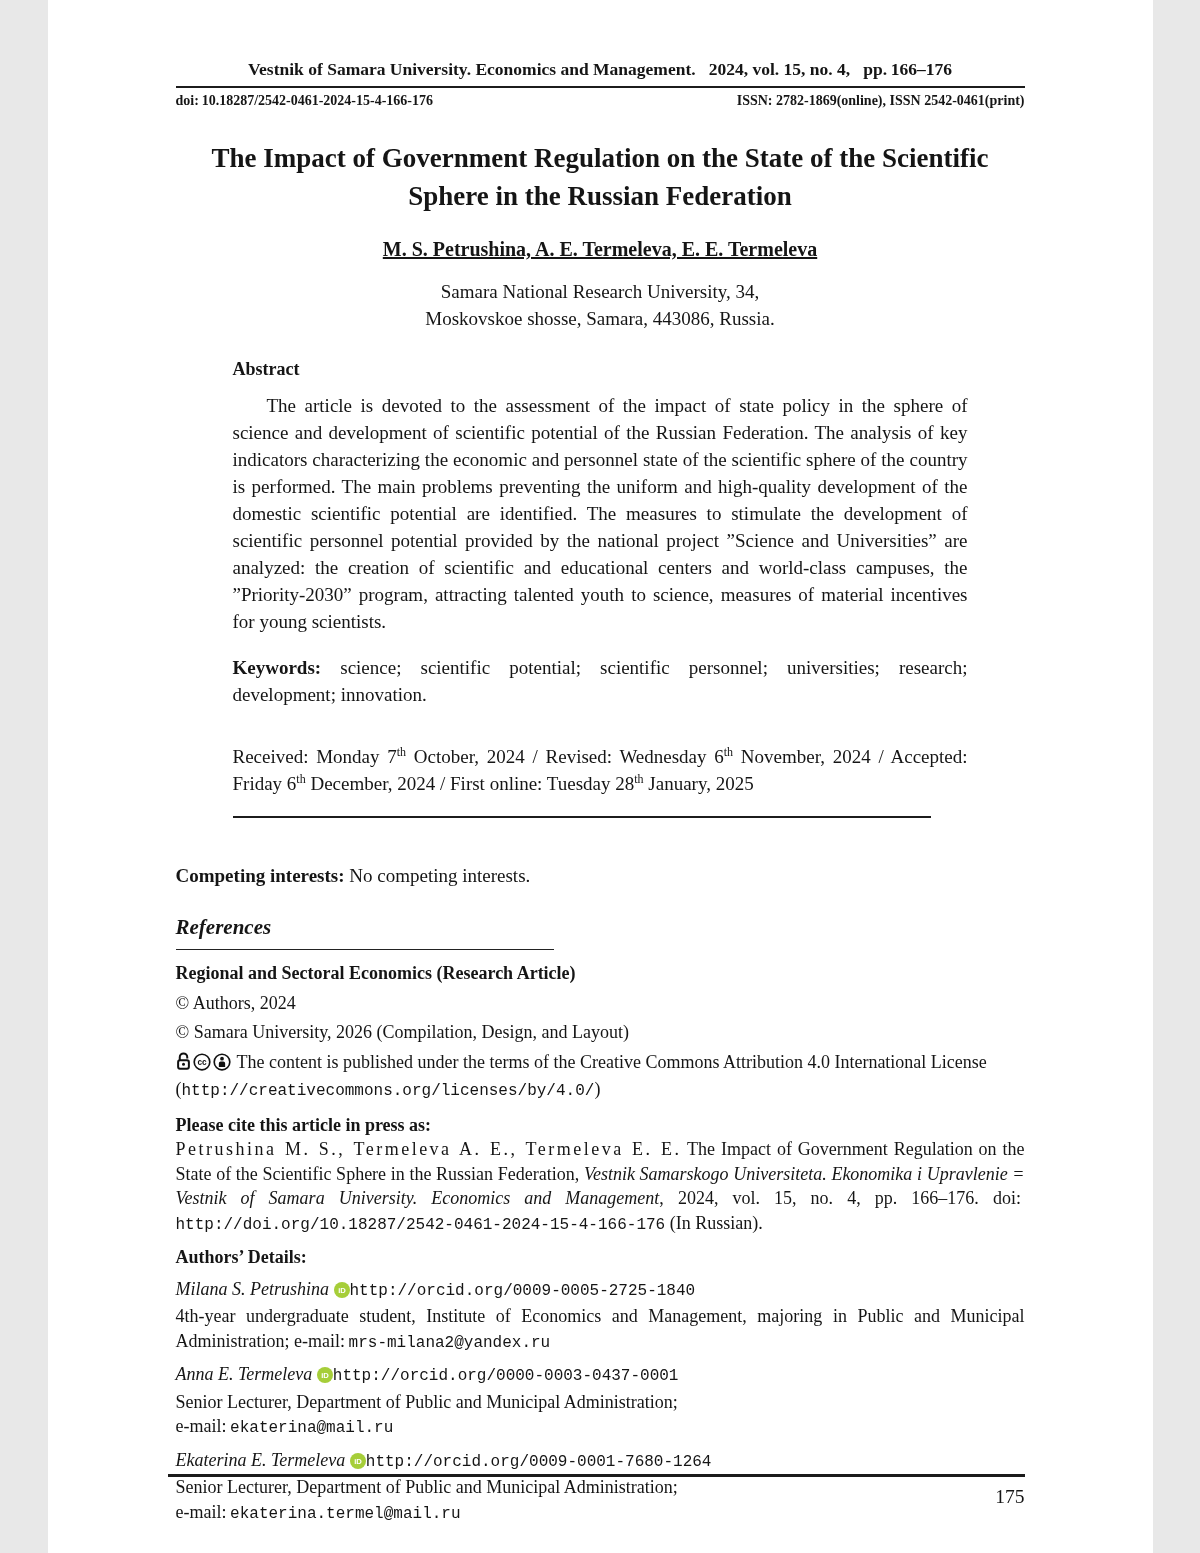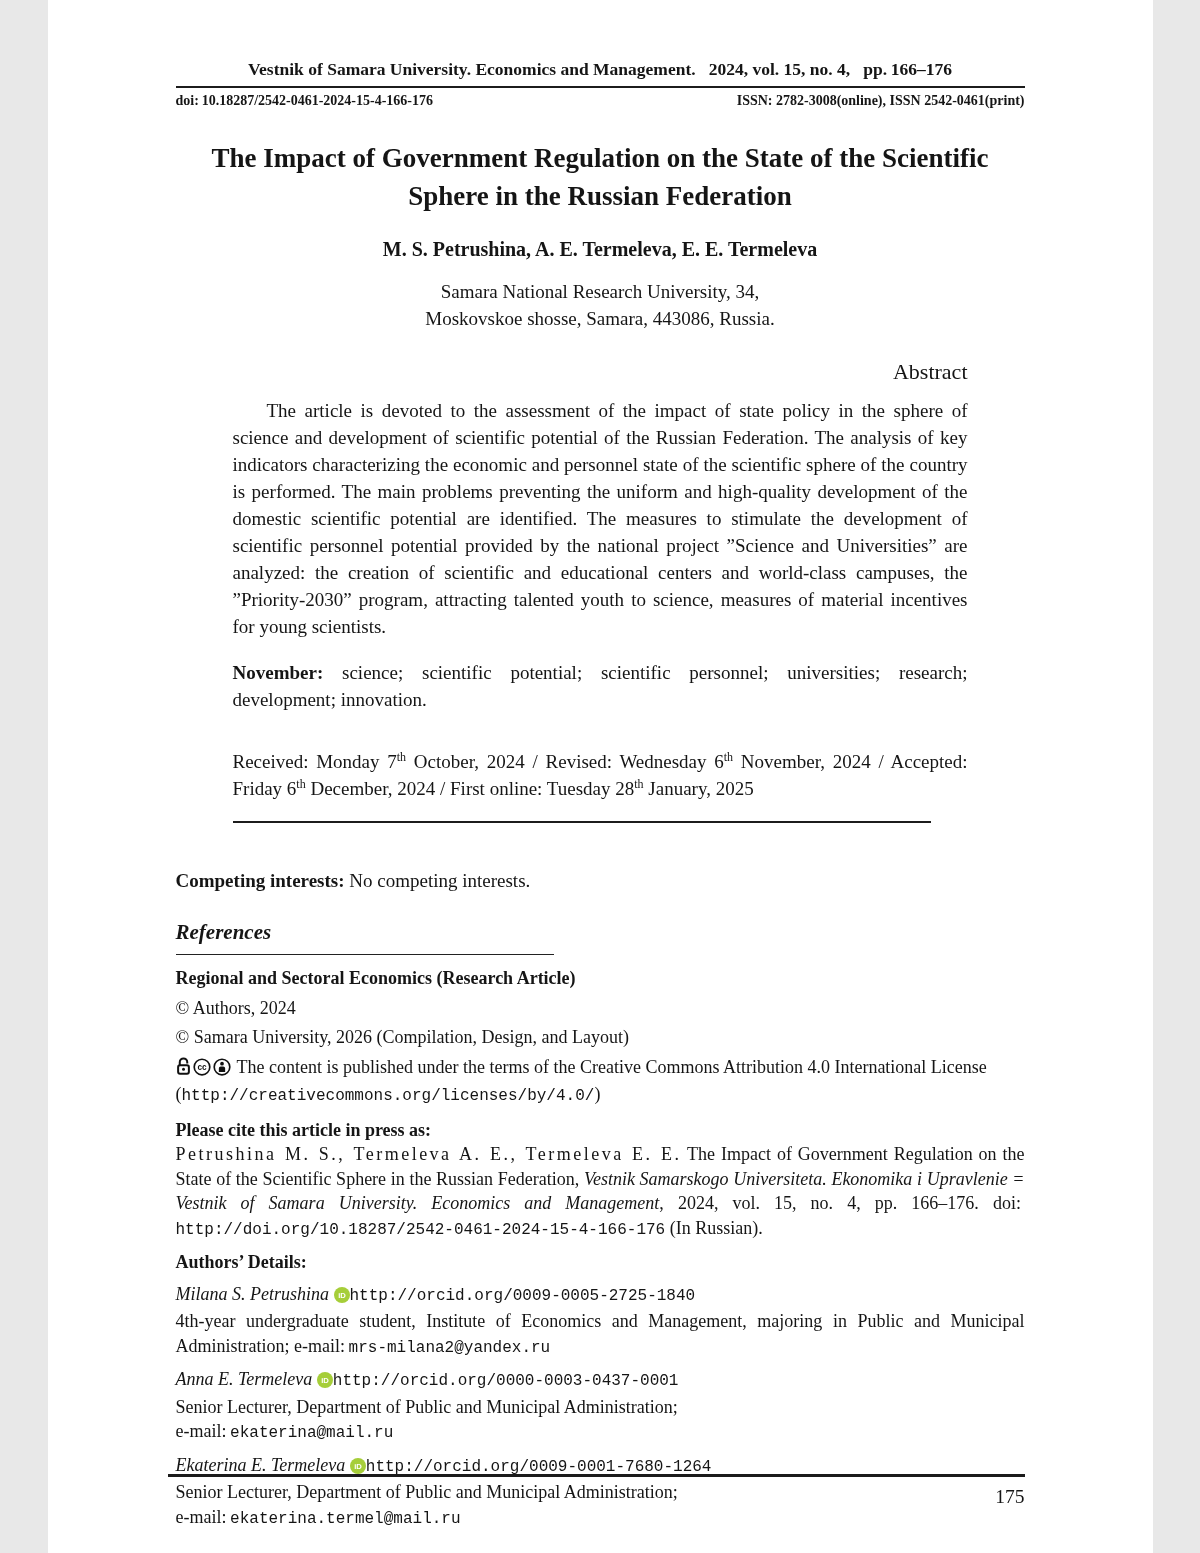--- a/index.html
+++ b/index.html
@@ -14,26 +14,26 @@
   }
   .content { padding:58px 128px 0 128px; }
 
   
   .journal-line { text-align:center; font-weight:bold; font-size:17.5px; line-height:22px; padding-bottom:6px; }
   .header-rule { border:0; border-top:2.5px solid #1c1c1c; margin:0 0 1px 0; }
   .header-row { display:flex; justify-content:space-between; font-weight:bold; font-size:14px; padding-top:4px; }
 
   
   .title { font-size:27px; font-weight:bold; text-align:center; line-height:38px; max-width:920px; margin:30px auto 0 auto; }
-  .authors-line { text-align:center; font-weight:bold; font-size:20px; margin-top:23px; }
+  .authors-line { text-align:center; font-weight:bold; font-size:20px; margin-top:23px;text-decoration:underline; }
   .affiliation { text-align:center; font-size:19px; line-height:27px; margin-top:17px; }
 
   
   .abstract-wrap { padding:0 57px; }
-  .abstract-heading { text-align:right; font-weight:normal; font-size:22px; margin-top:27px; }
+  .abstract-heading { text-align:left; font-weight:bold; font-size:18px; margin-top:27px; }
   .just { font-size:19px; line-height:27px; text-align:justify; }
   .abstract-text { margin-top:12px; text-indent:34px; }
   .keywords { margin-top:12px; }
   .received { margin-top:35px; }
   sup { font-size:12px; line-height:0; }
   .mid-rule { border:0; border-top:2px solid #1c1c1c; width:698px; margin:19px 0 0 57px; }
 
   
   .competing { margin-top:47px; font-size:19px; }
   .refs-heading { margin-top:27px; font-size:21px; font-weight:bold; line-height:26px;font-style:italic; }
@@ -64,35 +64,35 @@
 <body>
 
 <div class="page">
   <div class="content">
 
     <div>
       <div class="journal-line">Vestnik of Samara University. Economics and Management.  2024, vol. 15, no. 4,  pp. 166–176</div>
       <hr class="header-rule">
       <div class="header-row">
         <span>doi: 10.18287/2542-0461-2024-15-4-166-176</span>
-        <span>ISSN: 2782-3008(online), ISSN 2542-0461(print)</span>
+        <span>ISSN: 2782-1869(online), ISSN 2542-0461(print)</span>
       </div>
     </div>
 
     <div class="title">The Impact of Government Regulation on the State of the Scientific Sphere in the Russian Federation</div>
     <div class="authors-line">M. S. Petrushina, A. E. Termeleva, E. E. Termeleva</div>
     <div class="affiliation">
       <div>Samara National Research University, 34,</div>
       <div>Moskovskoe shosse, Samara, 443086, Russia.</div>
     </div>
 
     <div class="abstract-wrap">
       <div class="abstract-heading">Abstract</div>
       <p class="just abstract-text">The article is devoted to the assessment of the impact of state policy in the sphere of science and development of scientific potential of the Russian Federation. The analysis of key indicators characterizing the economic and personnel state of the scientific sphere of the country is performed. The main problems preventing the uniform and high-quality development of the domestic scientific potential are identified. The measures to stimulate the development of scientific personnel potential provided by the national project ”Science and Universities” are analyzed: the creation of scientific and educational centers and world-class campuses, the ”Priority-2030” program, attracting talented youth to science, measures of material incentives for young scientists.</p>
-      <p class="just keywords"><b>November:</b><span> science; scientific potential; scientific personnel; universities; research; development; innovation.</span></p>
+      <p class="just keywords"><b>Keywords:</b><span> science; scientific potential; scientific personnel; universities; research; development; innovation.</span></p>
       <p class="just received"><span>Received: Monday 7</span><sup>th</sup><span> October, 2024 / Revised: Wednesday 6</span><sup>th</sup><span> November, 2024 / Accepted: Friday 6</span><sup>th</sup><span> December, 2024 / First online: Tuesday 28</span><sup>th</sup><span> January, 2025</span></p>
     </div>
     <hr class="mid-rule">
 
     <p class="competing"><b>Competing interests:</b><span> No competing interests.</span></p>
 
     <div class="refs-heading">References</div>
     <hr class="refs-rule">
 
     <p class="bm section-type">Regional and Sectoral Economics (Research Article)</p>

